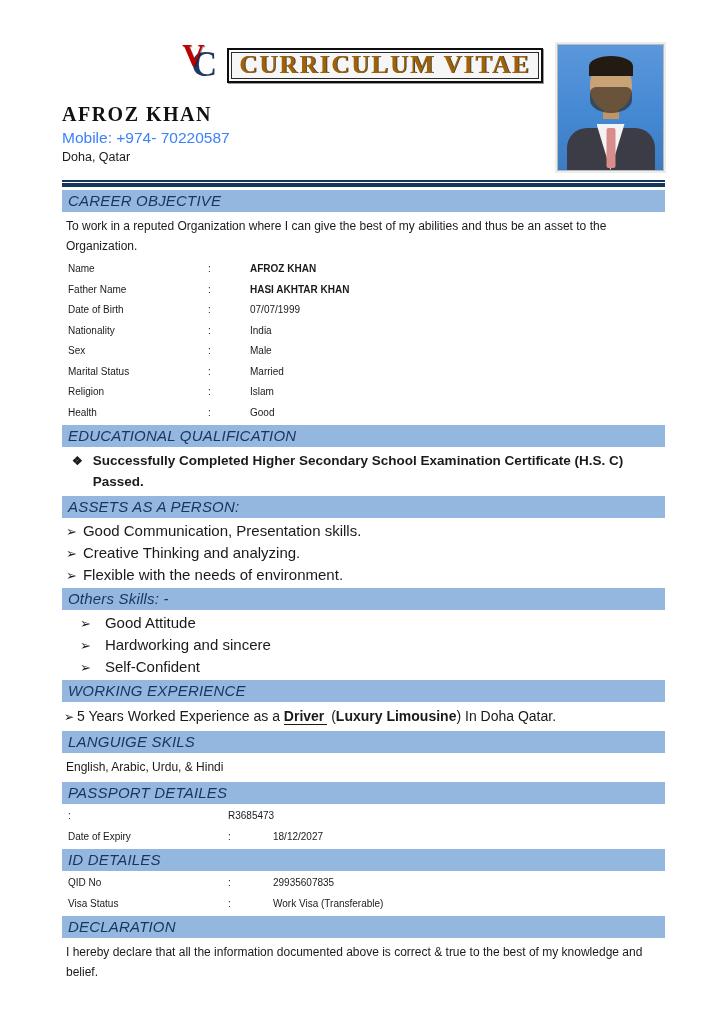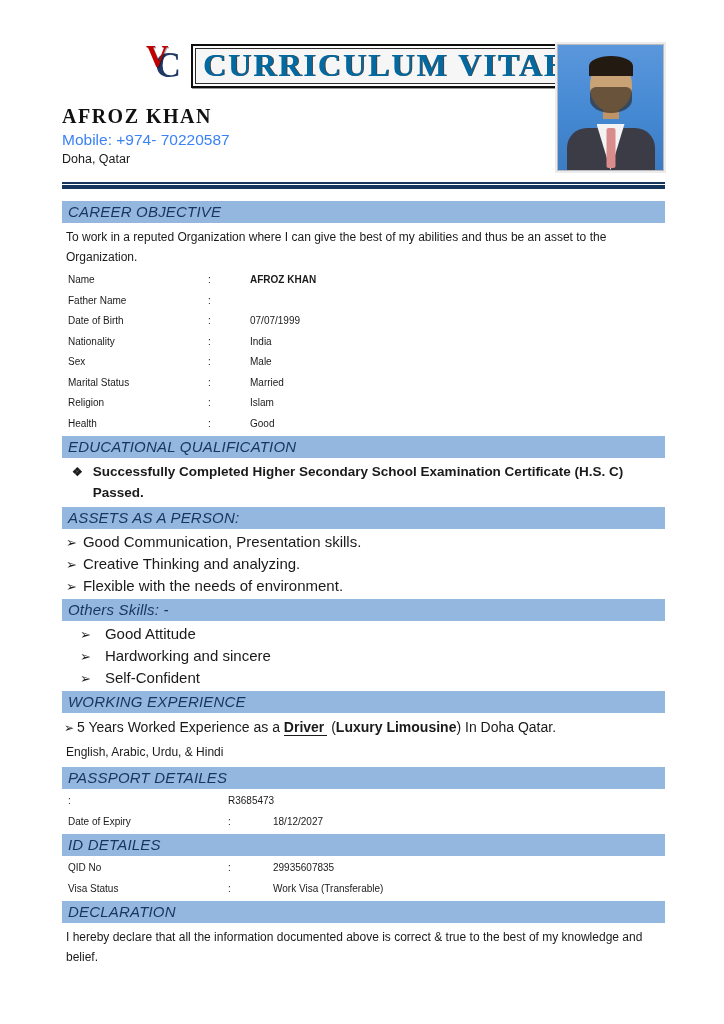--- a/index.html
+++ b/index.html
@@ -39,22 +39,22 @@
     text-shadow:1px 1px 0 rgba(0,0,0,.35);
   }
   .plaque{
     border:2px solid #0d0d0d;
     box-shadow:inset 0 0 0 2px #fbfbfb, inset 0 0 0 3px #2a2a2a, 1px 1px 0 #9a9a9a;
     background:#f6f6f6;
     padding:1px 10px 2px 10px;
   }
   .plaque span{
     font-family:"Liberation Serif",serif;
-    font-weight:bold;font-size:32px;letter-spacing:2px;
-    color:#0369a1;
+    font-weight:bold;font-size:25px;letter-spacing:2px;
+    color:#a16207;
     text-shadow:1px 0 0 #454545;
     white-space:nowrap;
   }
   
   .identity{margin:16px 59px 0 62px;}
   .id-name{
     font-family:"Liberation Serif",serif;font-weight:bold;
     font-size:20px;line-height:24px;letter-spacing:1.5px;color:#111;
   }
   .id-mobile{font-size:15.5px;line-height:23px;color:#3b82f6;}
@@ -81,21 +81,21 @@
   .p-hair{position:absolute;left:50%;top:11px;transform:translateX(-50%);
     width:44px;height:20px;background:#231a12;border-radius:50% 50% 0 0;}
   .p-beard{position:absolute;left:50%;top:42px;transform:translateX(-50%);
     width:42px;height:26px;background:rgba(42,30,20,.6);border-radius:6px 6px 50% 50%;}
   
   .top-rule{margin:14px 59px 3px 62px;}
   .top-rule .thin{height:2px;background:var(--rule);}
   .top-rule .gap{height:1px;background:#ffffff;}
   .top-rule .thick{height:4px;background:var(--rule);}
   
-  .content{margin:12px 59px 0 62px;}
+  .content{margin:3px 59px 0 62px;}
   .section-bar{
     background:var(--section-bar);
     color:var(--section-text);
     font-style:italic;
     font-size:15px;line-height:20px;
     padding:1px 0 1px 6px;
     margin:2px 0;
     letter-spacing:.2px;
   }
   .body-text{font-size:12px;line-height:20px;padding:2px 0 3px 4px;}
@@ -158,20 +158,21 @@
     <div class="body-text">To work in a reputed Organization where I can give the best of my abilities and thus be an asset to the Organization.</div>
 
     <div class="data-row">
       <span class="lbl">Name</span>
       <span class="col">:</span>
       <span class="val bold">AFROZ KHAN</span>
     </div>
     <div class="data-row">
       <span class="lbl">Father Name</span>
       <span class="col">:</span>
+      <span class="val bold">HASI AKHTAR KHAN</span>
     </div>
     <div class="data-row">
       <span class="lbl">Date of Birth</span>
       <span class="col">:</span>
       <span class="val">07/07/1999</span>
     </div>
     <div class="data-row">
       <span class="lbl">Nationality</span>
       <span class="col">:</span>
       <span class="val">India</span>
@@ -229,20 +230,21 @@
     <div class="bullet-line indent">
       <span class="blt">➢</span>
       <span>Self-Confident</span>
     </div>
 
     <div class="section-bar">WORKING EXPERIENCE</div>
     <div class="exp-line">
       <span class="blt">➢</span><span>5 Years Worked Experience as a </span><span class="b u">Driver</span><span> (</span><span class="b">Luxury Limousine</span><span>) In Doha Qatar.</span>
     </div>
 
+    <div class="section-bar">LANGUIGE SKILS</div>
     <div class="body-text">English, Arabic, Urdu, &amp; Hindi</div>
 
     <div class="section-bar">PASSPORT DETAILES</div>
     <div class="data-row wide">
       <span class="col">:</span>
       <span class="val">R3685473</span>
     </div>
     <div class="data-row wide">
       <span class="lbl">Date of Expiry</span>
       <span class="col">:</span>

